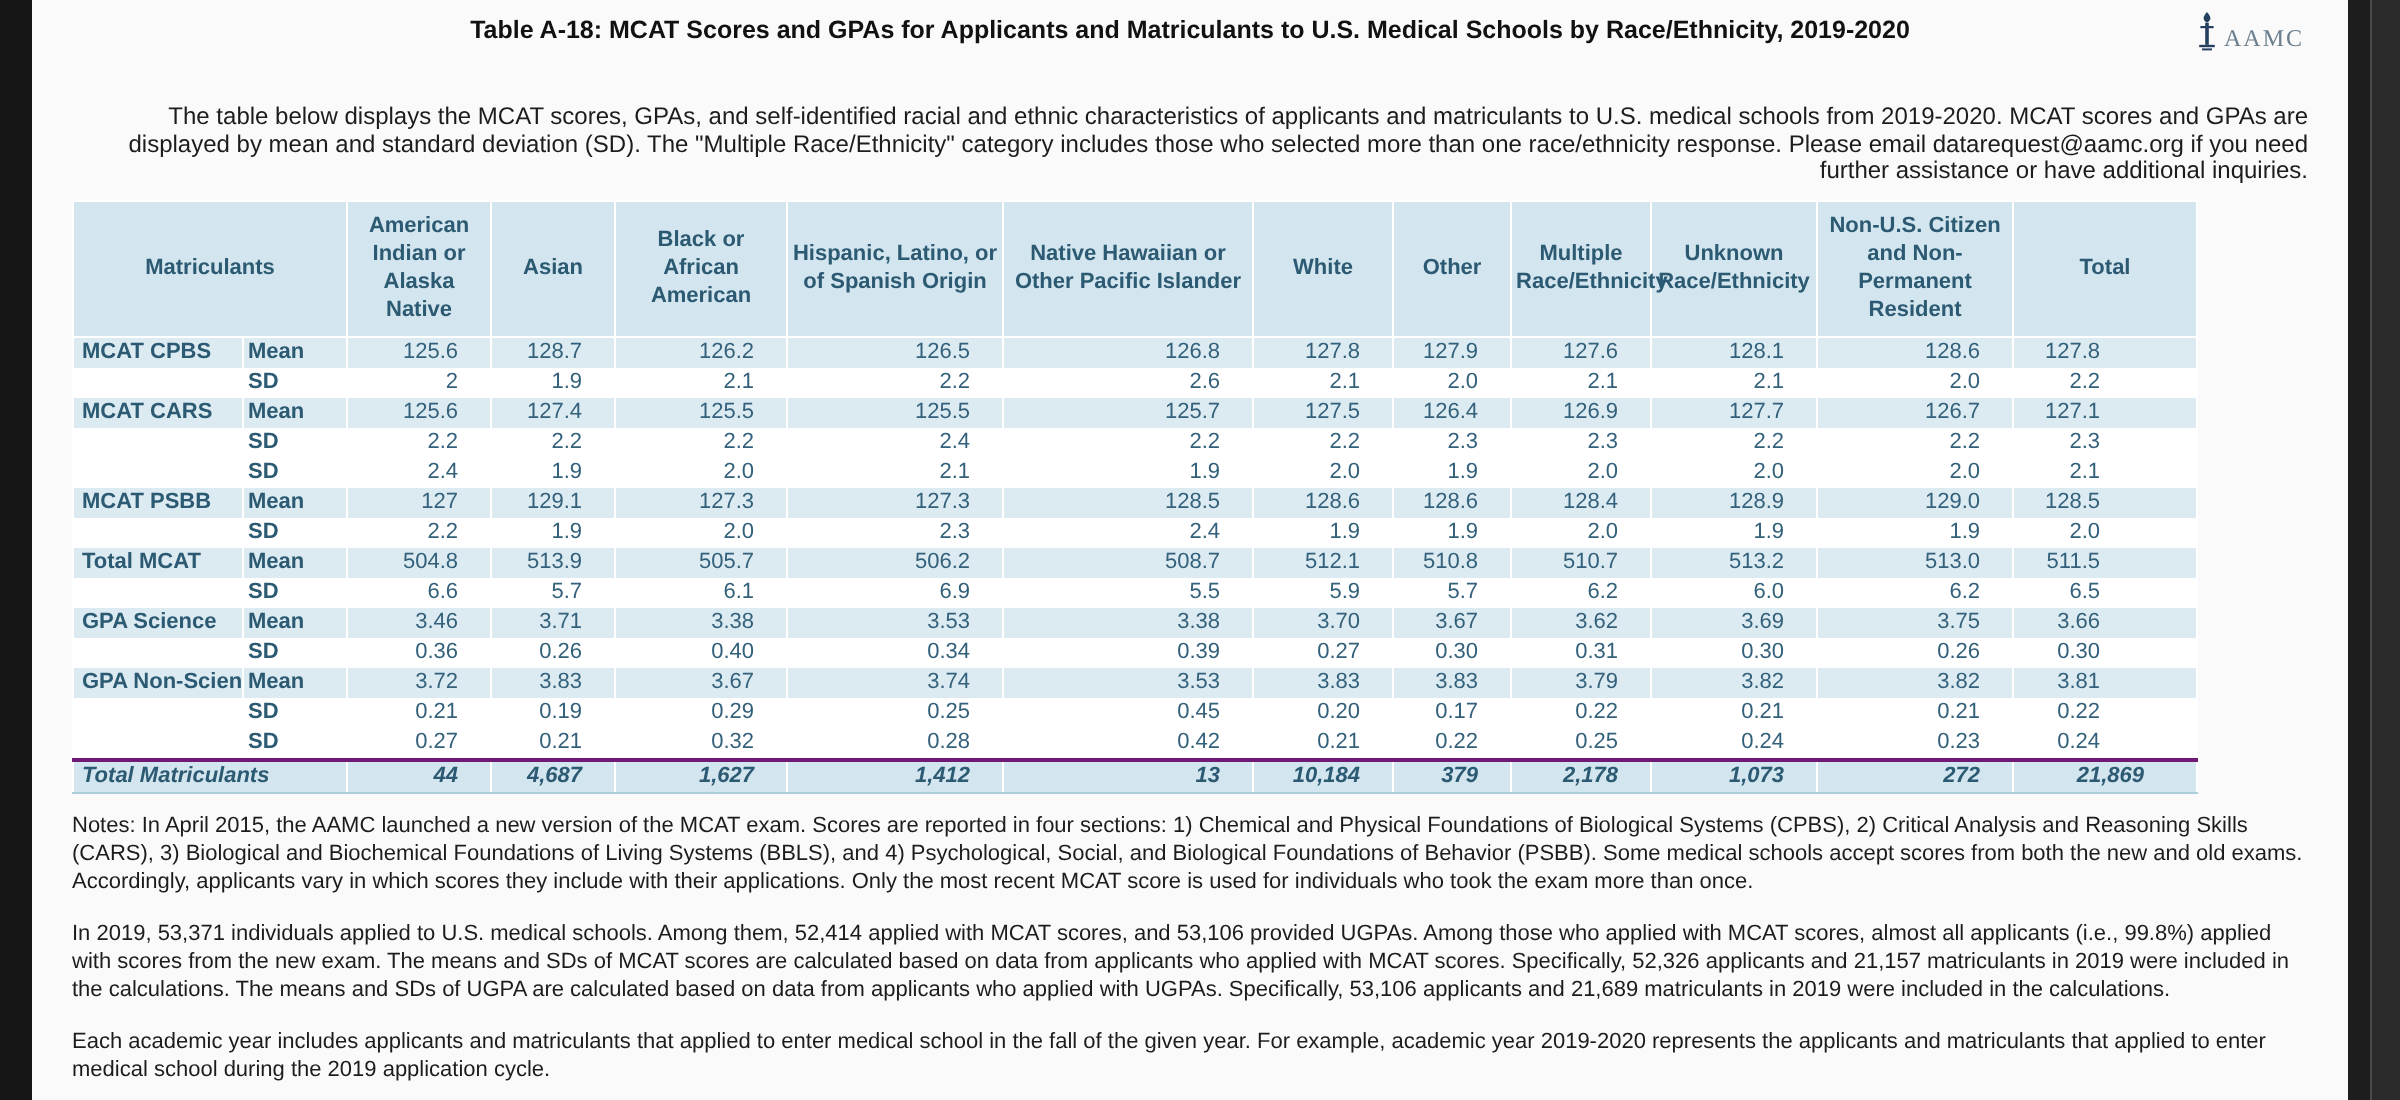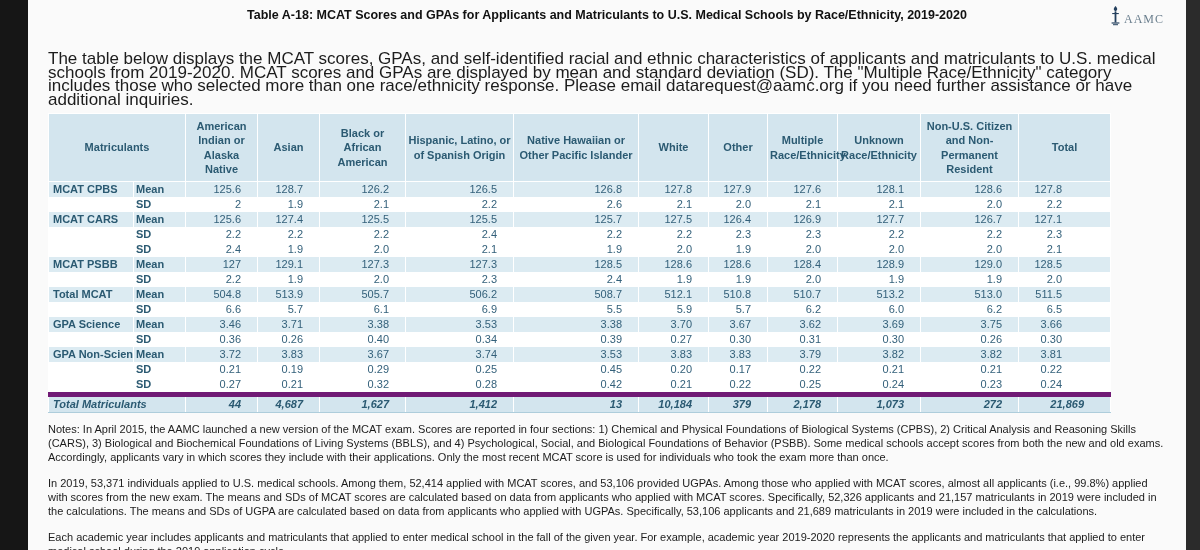--- a/index.html
+++ b/index.html
@@ -4,34 +4,34 @@
 <style>
   html,body{margin:0;padding:0;}
   body{
     width:1200px;height:550px;overflow:hidden;background:#1d1d1d;
     font-family:"Liberation Sans",sans-serif;position:relative;
   }
   .side-bar{position:absolute;top:0;height:550px;}
   .side-bar.left{left:0;width:28px;background:#161616;}
   .side-bar.right{right:0;width:14px;background:#2b2b2b;border-left:1px solid #4a4a4a;}
   .page{
-    position:absolute;left:28px;top:0;width:1158px;height:550px;
+    position:absolute;left:16px;top:0;width:1158px;height:550px;
     background:#fafafa;color:#1c1c1c;
   }
   .page-title{
     margin-top:8px;text-align:center;font-size:12.5px;font-weight:bold;color:#111;
   }
   .logo{position:absolute;top:4px;right:22px;display:flex;align-items:center;gap:2px;}
   .logo svg{display:block;}
   .logo-text{
     font-family:"Liberation Serif",serif;font-size:12px;letter-spacing:1px;
     color:#6b7f8e;margin-top:8px;
   }
   .intro{
-    margin:30px 20px 0 20px;font-size:17px;line-height:13.5px;color:#1c1c1c;
+    margin:30px 20px 0 20px;font-size:12px;line-height:13.5px;color:#1c1c1c;text-align:right;
   }
   table.datatable{
     border-collapse:collapse;table-layout:fixed;width:1062px;
     margin:7px 0 0 20px;
   }
   .datatable th{
     background:#d3e5ee;color:#2b5a72;font-size:11px;font-weight:bold;
     line-height:1.3;text-align:center;vertical-align:middle;
     border:1px solid #ffffff;padding:5px 2px;height:46px;
   }
@@ -40,21 +40,21 @@
     padding:0 2px;height:15px;line-height:15px;white-space:nowrap;overflow:hidden;
     background:#ffffff;
   }
   .datatable tr.striped td{background:#dcebf2;}
   .datatable td.metric{font-weight:bold;color:#2b5a72;padding-left:4px;}
   .datatable td.stat{font-weight:bold;color:#2b5a72;padding-left:2px;}
   .datatable td.num{text-align:right;padding-right:16px;}
   .datatable td.num:last-child{padding-right:48px;}
   .datatable tr.total td{
     background:#d3e5ee;font-weight:bold;font-style:italic;color:#2b5a72;
-    border-top:5px solid #701a75;border-bottom:1px solid #aecddb;
+    border-top:2px solid #701a75;border-bottom:1px solid #aecddb;
   }
   .datatable tr.total td.label{padding-left:4px;text-align:left;}
   .datatable tr.total td.num:last-child{padding-right:26px;}
   .notes{margin:9px 20px 0 20px;font-size:11px;line-height:14px;color:#1c1c1c;}
   .notes p{margin:0 0 12px 0;}
 </style>
 </head>
 <body>
 
 <div class="side-bar left"></div>

